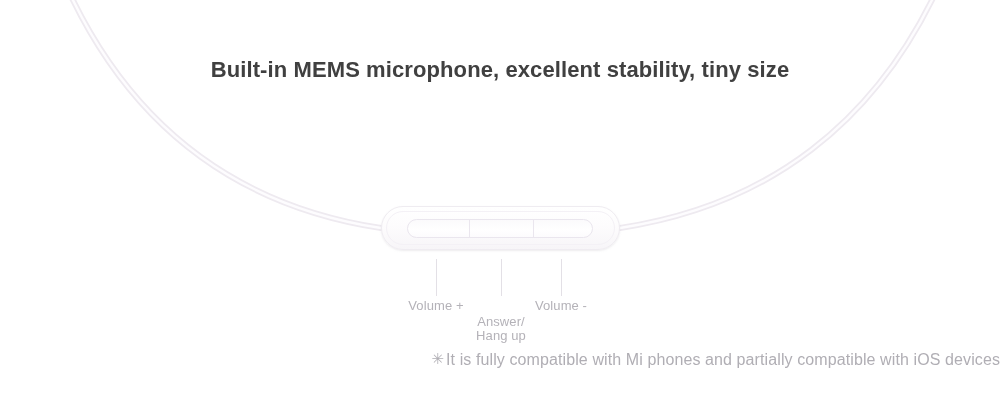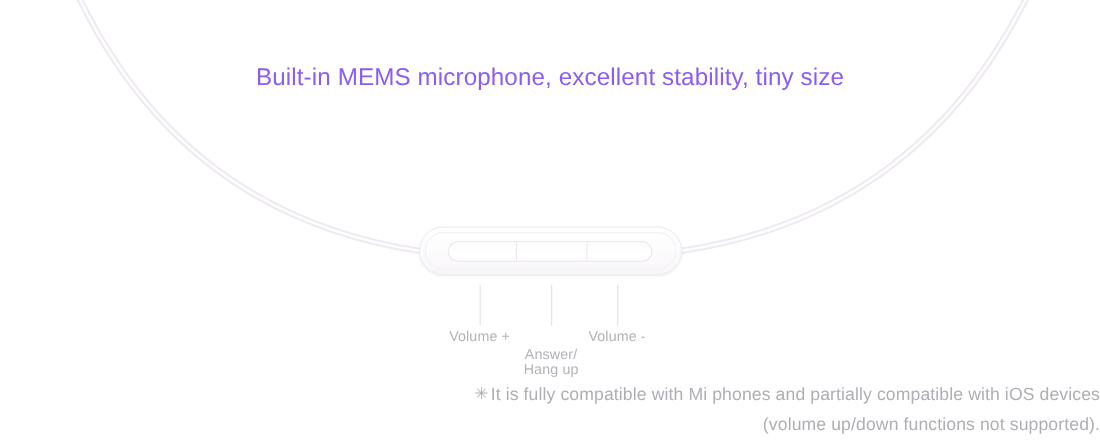--- a/index.html
+++ b/index.html
@@ -32,23 +32,23 @@
   }
 
   
   .headline {
     position: absolute;
     left: 0;
     top: 57px;
     width: 1000px;
     text-align: center;
     font-size: 22px;
-    font-weight: 400;
+    font-weight: 700;
     letter-spacing: 0.1px;
-    color: #8b5cf6;
+    color: #404040;
     white-space: nowrap;
   }
 
   
   #remote {
     position: absolute;
     left: 381px;
     top: 206px;
     width: 239px;
     height: 44px;
@@ -171,16 +171,15 @@
 
   <div class="callout-label" style="left:386px; top:299px; width:100px;">Volume +</div>
 
   <div class="callout-label" style="left:461px; top:299px; width:80px;margin-top:16px;">Answer/
 Hang up</div>
 
   <div class="callout-label" style="left:521px; top:299px; width:80px;">Volume -</div>
 
   <div class="footnote">
     <span class="star">✳</span><span>It is fully compatible with Mi phones and partially compatible with iOS devices</span>
-    <span class="line2">(volume up/down functions not supported).</span>
   </div>
 
 </div>
 
 </body></html>

